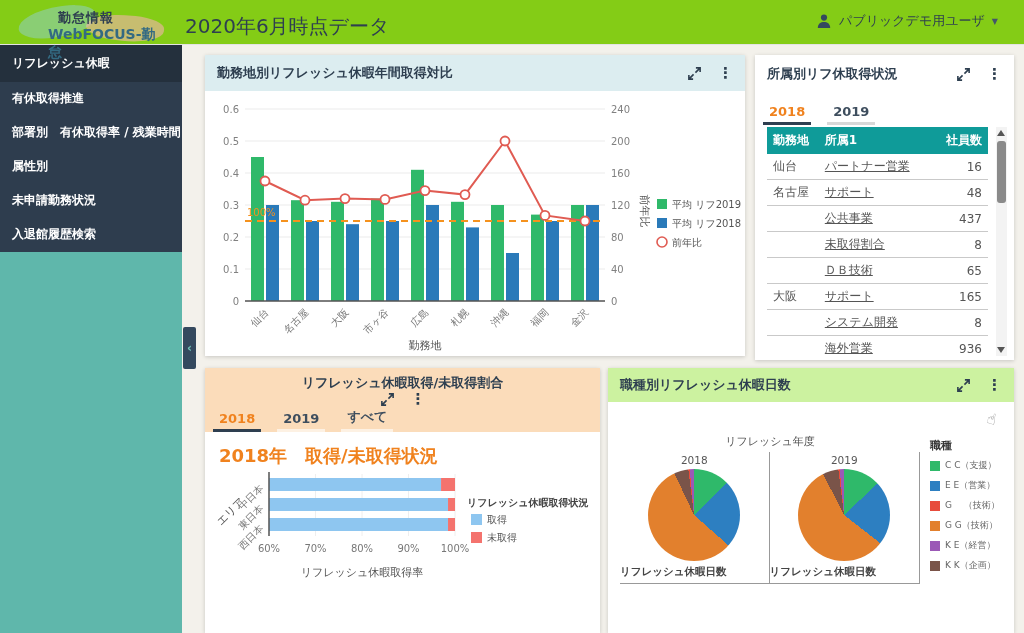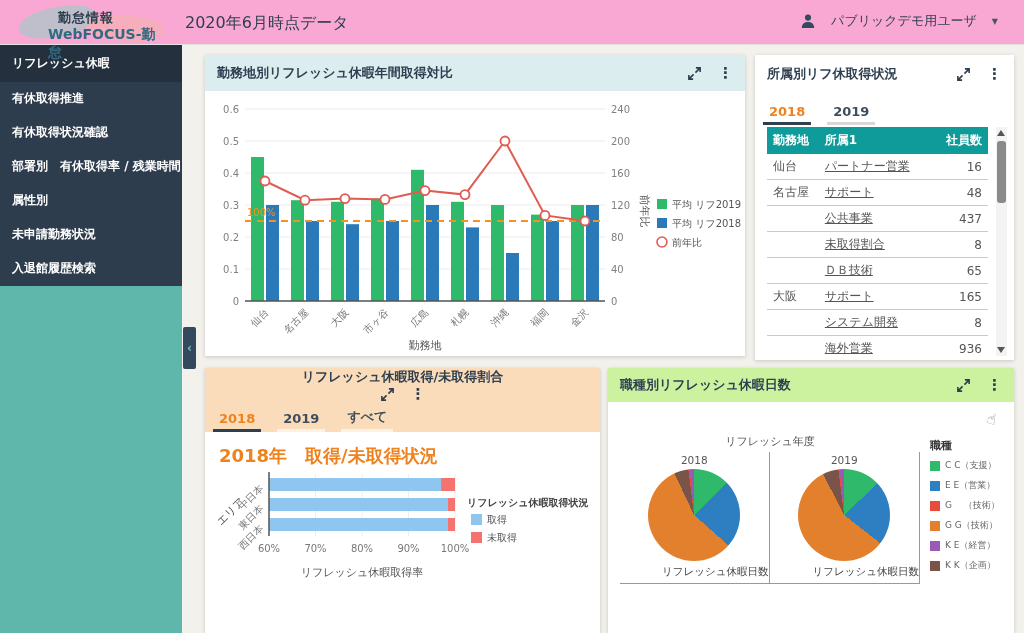--- a/index.html
+++ b/index.html
@@ -1,45 +1,45 @@
 <!DOCTYPE html>
 <html><head>
 <meta charset="utf-8">
 <style>
   * { margin:0; padding:0; box-sizing:border-box; }
   html,body { width:1024px; height:633px; overflow:hidden; }
   body { font-family:"DejaVu Sans","Liberation Sans",sans-serif; background:#f3f1eb; position:relative; }
 
   
-  .top-header { position:absolute; left:0; top:0; width:1024px; height:45px; background:#f9a8d4;
+  .top-header { position:absolute; left:0; top:0; width:1024px; height:45px; background:#84cc16;
                 border-bottom:1px solid #e3e3e3; z-index:30; }
   .logo { position:absolute; left:18px; top:3px; width:150px; height:40px; }
   .logo-blob { position:absolute; border-radius:60% 40% 55% 45%; }
   .logo-blob.teal { left:0; top:4px; width:78px; height:30px; background:#8fd0c3; opacity:.55; transform:rotate(-8deg); }
   .logo-blob.pink { left:68px; top:12px; width:78px; height:26px; background:#f3b3ae; opacity:.6; transform:rotate(6deg); }
   .logo-title { position:absolute; left:40px; top:6px; font-size:13px; font-weight:bold; color:#2e3f50; letter-spacing:1px; }
   .logo-sub { position:absolute; left:30px; top:23px; font-size:14px; font-weight:bold; color:#336a82; }
-  .page-title { position:absolute; left:185px; top:13px; font-size:16px; color:#2e3f50; }
-  .user-menu { position:absolute; right:26px; top:12px; display:flex; align-items:center; gap:15px; cursor:pointer; }
+  .page-title { position:absolute; left:185px; top:13px; font-size:20px; color:#2e3f50; }
+  .user-menu { position:absolute; right:26px; top:12px; display:flex; align-items:center; gap:7px; cursor:pointer; }
   .user-name { font-size:13px; color:#2e3f50; }
   .caret { font-size:8px; color:#44566a; }
 
   
   .sidebar-teal { position:absolute; left:0; top:45px; width:182px; height:588px; background:#5fb7ab; }
   .sidebar-menu { position:absolute; left:0; top:45px; width:182px; background:#2e3d4e; z-index:5; }
   .menu-item { padding:8px 12px 9px 12px; font-size:12px; font-weight:bold; color:#ffffff; cursor:pointer;
                white-space:nowrap; overflow:hidden; }
   .menu-item.active { background:#24303d; padding-top:10px; padding-bottom:10px; }
   .collapse-btn { position:absolute; left:183px; top:327px; width:13px; height:42px; background:#34495e;
                   border-radius:2px; z-index:6; display:flex; align-items:center; justify-content:center;
                   color:#6fc3b7; font-size:12px; font-weight:bold; cursor:pointer; }
 
   
   .panel { position:absolute; background:#ffffff; box-shadow:0 1px 4px rgba(0,0,0,.18); }
-  .panel-header { height:36px; display:flex; align-items:center; padding:0 12px; }
+  .panel-header { height:36px; display:flex; align-items:center; padding:6px 12px; }
   .panel-title { font-size:13px; font-weight:bold; color:#2e3f50; flex:1; }
   .hdr-icons { display:flex; align-items:center; gap:16px; }
   .icon-btn { cursor:pointer; display:flex; align-items:center; }
   .kebab { font-size:15px; font-weight:bold; color:#2e3f50; line-height:1; cursor:pointer; }
 
   #panel-main { left:205px; top:55px; width:540px; height:301px; }
   #panel-main .panel-header { background:#dcedf0; }
 
   #panel-right { left:755px; top:55px; width:259px; height:305px; }
   #panel-right .panel-header { background:#ffffff; height:38px; }
@@ -90,21 +90,21 @@
   
   .pointer-icon { position:absolute; right:18px; top:42px; font-size:15px; color:#8a8a8a; transform:rotate(12deg); }
   .pies-area { position:absolute; left:12px; top:66px; width:382px; display:flex; }
   .pies-left { width:300px; }
   .pies-title { text-align:center; font-size:11px; color:#555; margin-bottom:3px; }
   .pies-box { display:flex; border-right:1px solid #999; border-bottom:1px solid #999; }
   .pie-col { width:150px; padding:2px 0 4px 0; }
   .pie-col.first { border-right:1px solid #999; }
   .pie-year { text-align:center; font-size:10.5px; color:#555; margin-bottom:2px; }
   .pie { width:92px; height:92px; border-radius:50%; margin:3px auto 4px auto; }
-  .pie-caption { text-align:right; font-size:10.5px; color:#444; }
+  .pie-caption { text-align:left; font-size:10.5px; color:#444;font-weight:bold; }
   .jobtype-legend { padding:4px 0 0 10px; }
   .jobtype-legend .lg-title { font-size:11px; font-weight:bold; color:#333; margin-bottom:6px; }
   .lg-item { display:flex; align-items:center; gap:5px; margin-bottom:7px; }
   .lg-swatch { width:10px; height:10px; flex:none; }
   .lg-label { font-size:9px; color:#666; white-space:nowrap; }
 </style>
 </head>
 <body>
 
 <div class="top-header">
@@ -124,21 +124,20 @@
     </span>
     <span class="user-name">パブリックデモ用ユーザ</span>
     <span class="caret">▼</span>
   </div>
 </div>
 
 <div class="sidebar-teal"></div>
 <div class="sidebar-menu">
   <div class="menu-item active">リフレッシュ休暇</div>
   <div class="menu-item">有休取得推進</div>
-  <div class="menu-item">有休取得状況確認</div>
   <div class="menu-item">部署別　有休取得率 / 残業時間</div>
   <div class="menu-item">属性別</div>
   <div class="menu-item">未申請勤務状況</div>
   <div class="menu-item">入退館履歴検索</div>
 </div>
 <div class="collapse-btn">
   <span>‹</span>
 </div>
 
 <div class="panel" id="panel-main">

